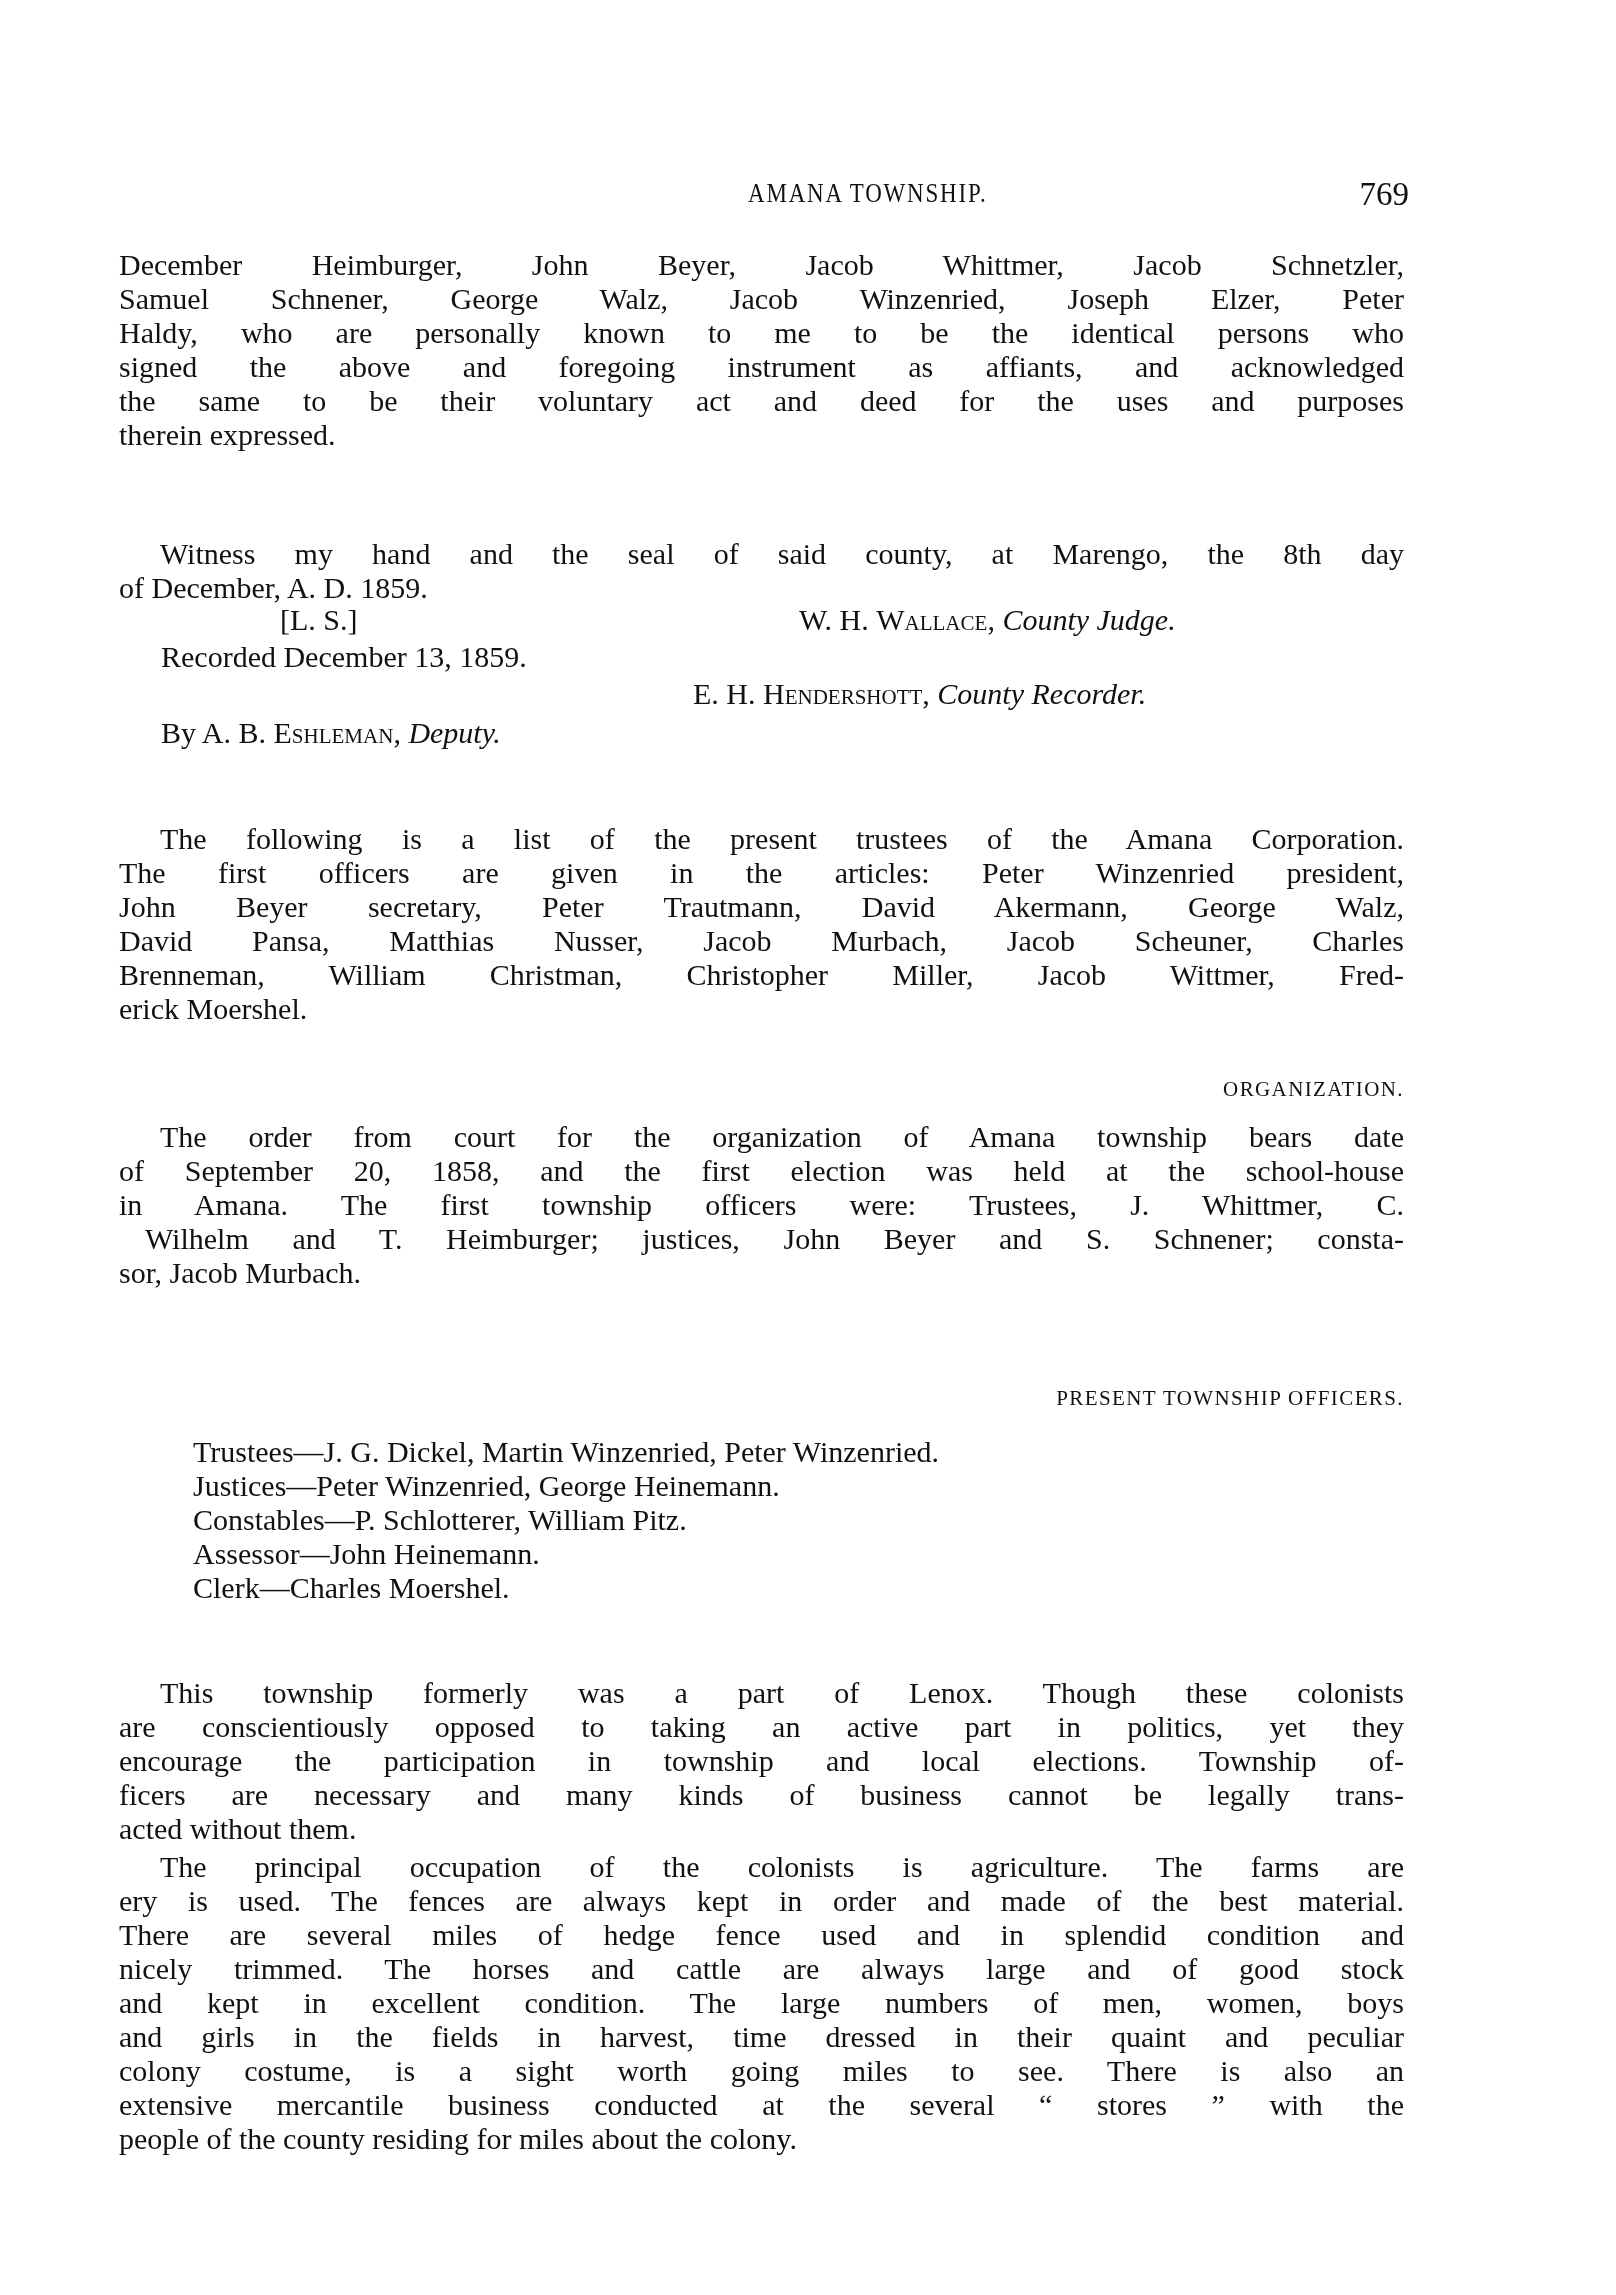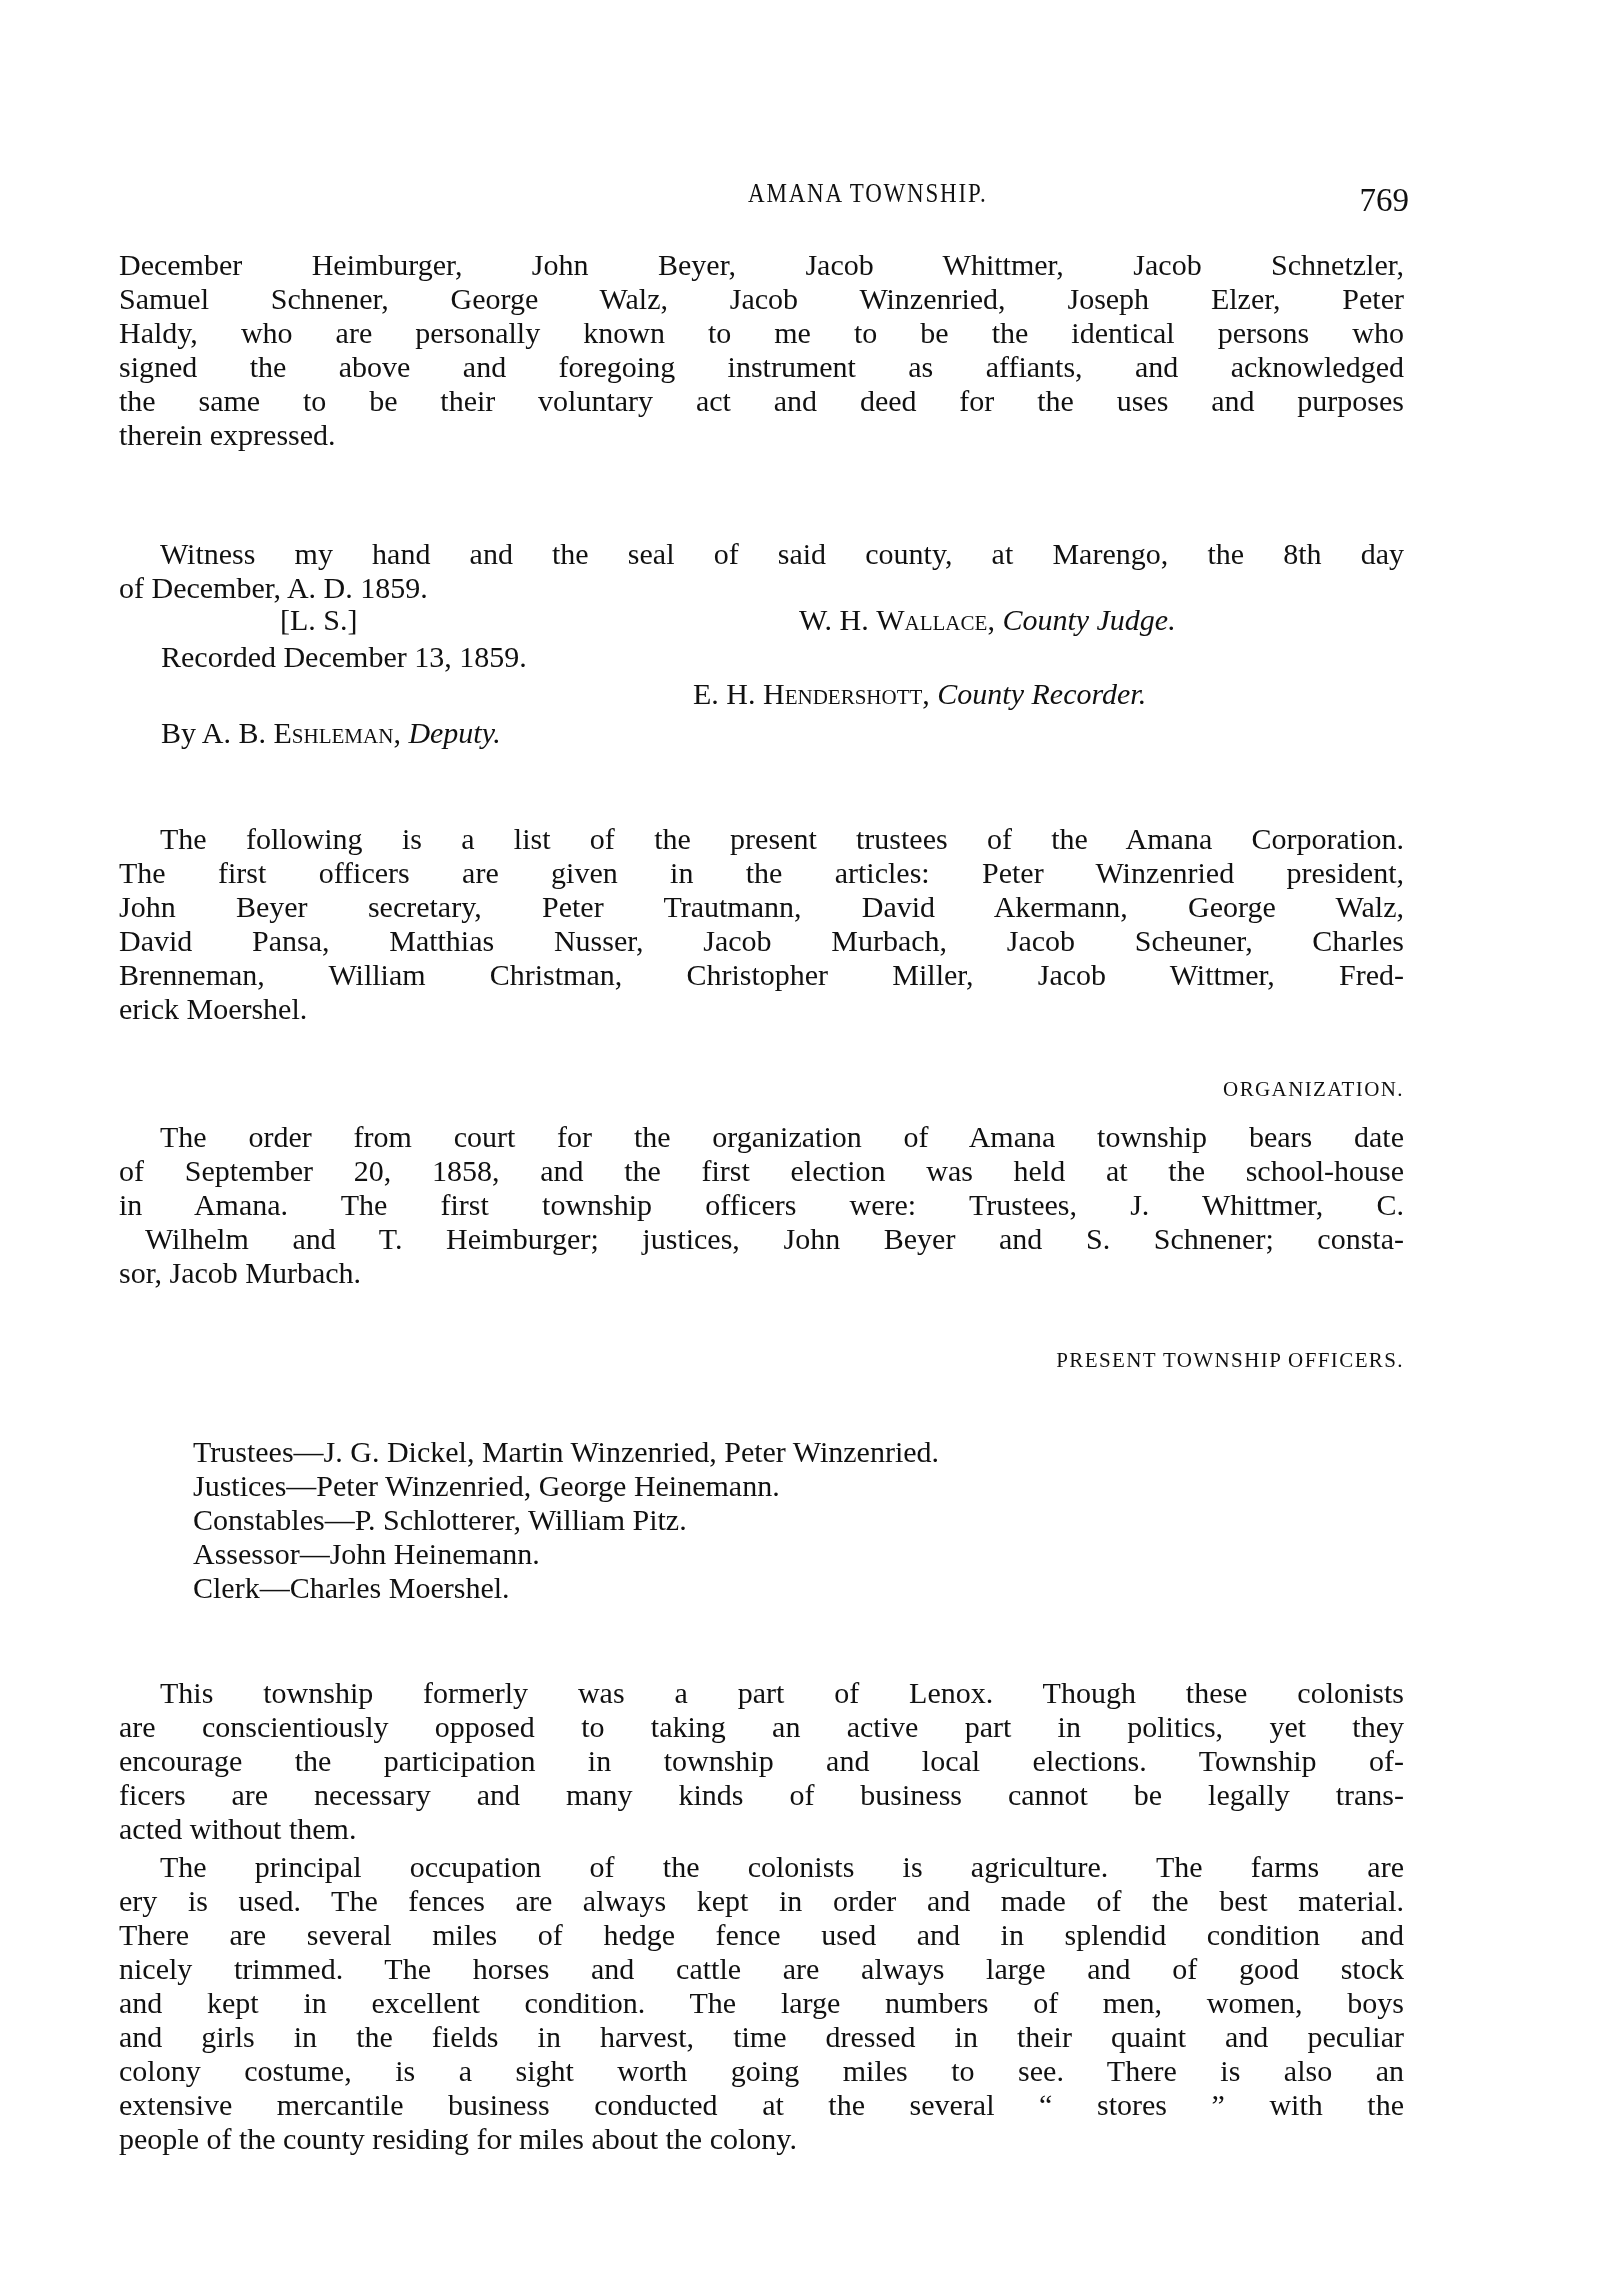--- a/index.html
+++ b/index.html
@@ -1,21 +1,21 @@
 <!DOCTYPE html>
 <html style="font-size:7.3px"><head>
 <meta charset="utf-8">
 <style>
   html, body { margin: 0; padding: 0; background: #ffffff; }
   body { width: 1616px; height: 2504px; position: relative; overflow: hidden;
          font-family: "Liberation Serif", "DejaVu Serif", serif; color: #111111; }
   .page-header { position: absolute; top: 174px; left: 119px; width: 1290px; height: 37px; }
   .running-head { position: absolute; left: 629px; top: 4.6px; font-size: 23px; letter-spacing: 1.8px;
                   transform: scaleY(1.15); transform-origin: top left; }
-  .page-number { position: absolute; right: 0; top: 8px; font-size: 33px; }
+  .page-number { position: absolute; right: 0; top: 2px; font-size: 33px; }
   .block { position: absolute; left: 119px; width: 1285px; }
   .line { display: block; height: 34px; line-height: 34px; font-size: 30px; white-space: nowrap;
           text-align: justify; text-align-last: justify; overflow: hidden; }
   .line.last { text-align-last: left; }
   .line.indent { padding-left: 41px; }
   .section-title { position: absolute; left: 119px; width: 1285px; text-align: right;
                    font-size: 21px; letter-spacing: 1.4px; }
   .sig-row { position: absolute; height: 37px; line-height: 37px; font-size: 30px; white-space: nowrap; }
   .sc { font-variant: small-caps; }
   .it { font-style: italic; }
@@ -71,21 +71,21 @@
 
 <div class="section-title" style="top:1077px;">ORGANIZATION.</div>
 <div class="block" style="top:1120px;">
   <span class="line indent" style="display: block;">The order from court for the organization of Amana township bears date</span>
   <span class="line" style="display: block;">of September 20, 1858, and the first election was held at the school-house</span>
   <span class="line" style="display: block;">in Amana. The first township officers were: Trustees, J. Whittmer, C.</span>
   <span class="line" style="display: block; margin-left: 26px;">Wilhelm and T. Heimburger; justices, John Beyer and S. Schnener; consta-</span>
   <span class="line last" style="display: block;">sor, Jacob Murbach.</span>
 </div>
 
-<div class="section-title" style="top:1348px;">PRESENT TOWNSHIP OFFICERS.</div>
+<div class="section-title" style="top:1386px;">PRESENT TOWNSHIP OFFICERS.</div>
 <div class="officers" style="top:1435px;">
   <span class="line">Trustees—J. G. Dickel, Martin Winzenried, Peter Winzenried.</span>
   <span class="line">Justices—Peter Winzenried, George Heinemann.</span>
   <span class="line">Constables—P. Schlotterer, William Pitz.</span>
   <span class="line">Assessor—John Heinemann.</span>
   <span class="line">Clerk—Charles Moershel.</span>
 </div>
 
 <div class="block" style="top:1676px;">
   <span class="line indent" style="display: block;">This township formerly was a part of Lenox. Though these colonists</span>

